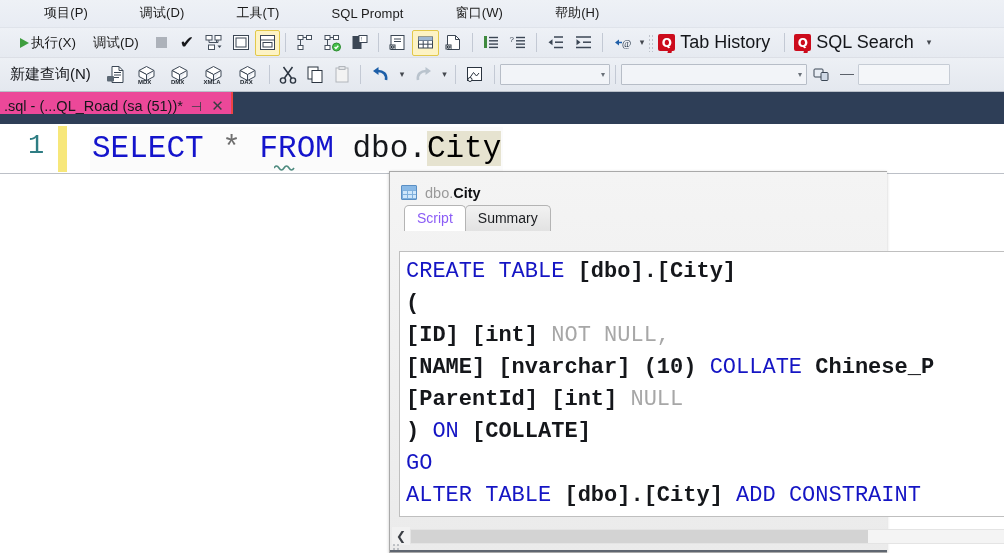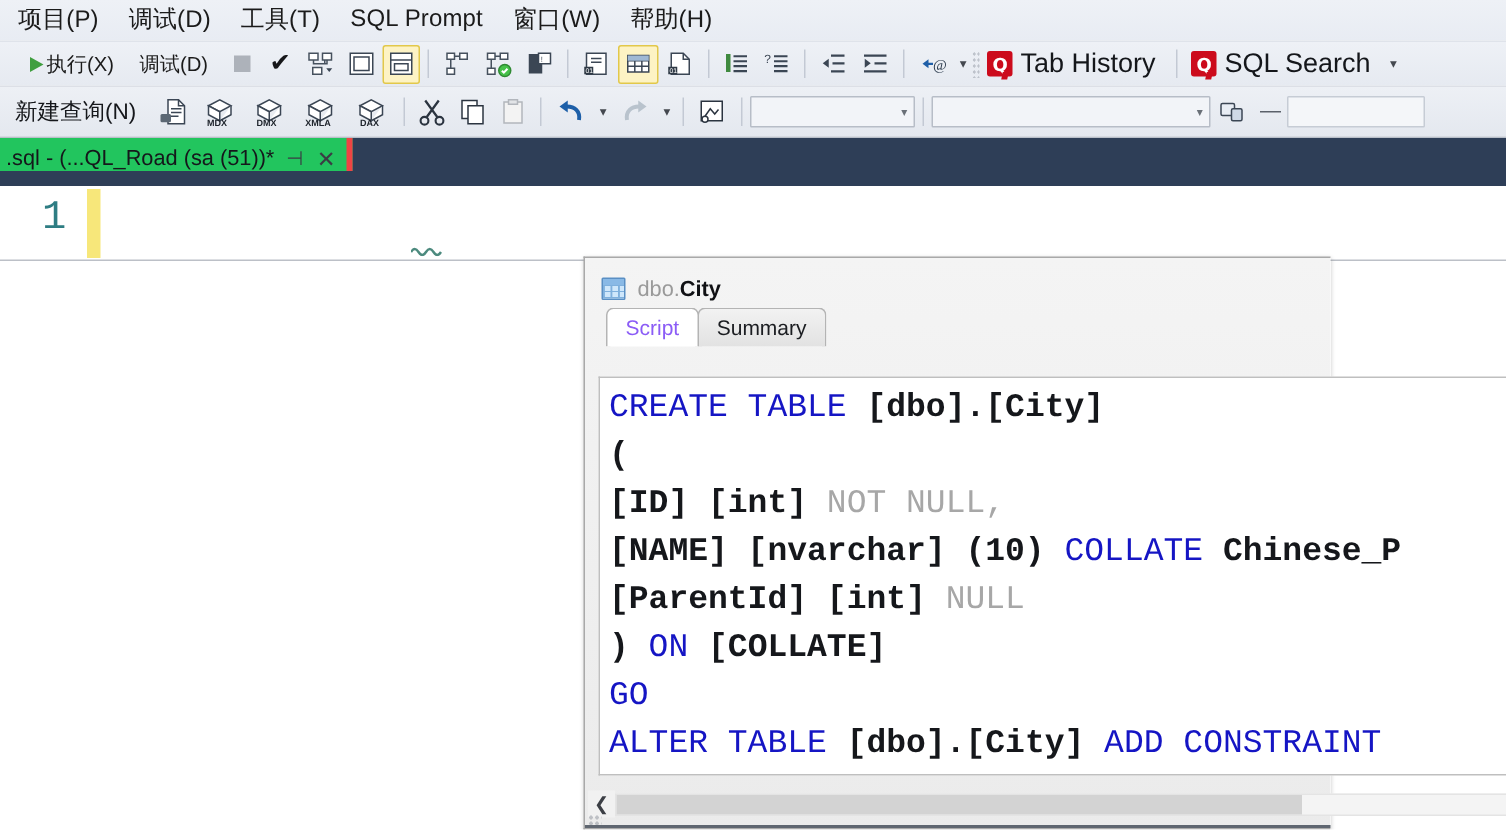--- a/index.html
+++ b/index.html
@@ -13,24 +13,25 @@
 
   
   .menubar {
     height: 28px;
     background: linear-gradient(to bottom, #eef1f6 0%, #e8ecf3 100%);
     border-bottom: 1px solid #dfe3ea;
     display: flex; align-items: center;
     padding-left: 4px;
   }
   .menu-item {
-    font-size: 16px; color: #1b1b1b;
+    font-size: 13px; color: #1b1b1b;
     padding: 3px 12px 4px 8px;
     white-space: nowrap;
     letter-spacing: .1px;
+    margin-left: 32px;
   }
 
   
   .toolbar1 {
     height: 30px;
     background: linear-gradient(to bottom, #eef1f6 0%, #e6eaf1 100%);
     border-bottom: 1px solid #dcdfe6;
     display: flex; align-items: center;
     padding-left: 14px;
     gap: 1px;
@@ -97,24 +98,24 @@
   .combo-c { width: 92px; border: 1px solid #c6ccd5; background: #f4f6f9; }
   .dash { width: 14px; height: 1px; background: #5b616a; margin: 0 3px; }
 
   
   .tabstrip {
     height: 28px; background: #2e3e57;
     display: flex; align-items: flex-end;
     position: relative;
   }
   .doc-tab {
-    height: 28px; background: #22c55e;
+    height: 28px; background: #ec4899;
     display: flex; align-items: center;
     padding: 0 7px 0 4px;
-    border-right: 4px solid #ef4444;
+    border-right: 2px solid #ef4444;
     max-width: 250px;
   }
   .doc-tab-label {
     font-size: 14.5px; color: #15171b; white-space: nowrap;
     overflow: hidden; text-overflow: clip;
   }
   .pin-ico { font-size: 13px; color: #3a3d44; margin-left: 8px; line-height: 1;
              font-family: "DejaVu Sans", sans-serif; }
   .close-ico { font-size: 15px; color: #3a3d44; margin-left: 9px; line-height: 1;
                font-family: "DejaVu Sans", sans-serif; }
@@ -589,20 +590,21 @@
       <span class="close-ico">✕</span>
     </div>
   </div>
 
   <div class="dark-strip"></div>
   <div class="editor"></div>
 
   <div class="ln-num" style="position:absolute; left:28px; top:131px;">1</div>
   <div class="change-bar"></div>
 
+  <div class="code-text"><span class="kw">SELECT</span><span class="pl"> </span><span class="op">*</span><span class="pl"> </span><span class="kw">FROM</span><span class="pl"> dbo.</span><span class="sel">City</span></div>
 
   <div class="squiggle">
     <svg width="22" height="8" viewBox="0 0 22 8">
       <path d="M0 5 q2.5 -4 5 0 t5 0 t5 0 t5 0" stroke="#4c8a7e" stroke-width="1.6" fill="none"></path>
     </svg>
   </div>
 
   <div class="ed-underline"></div>
 
   <div class="popup">

